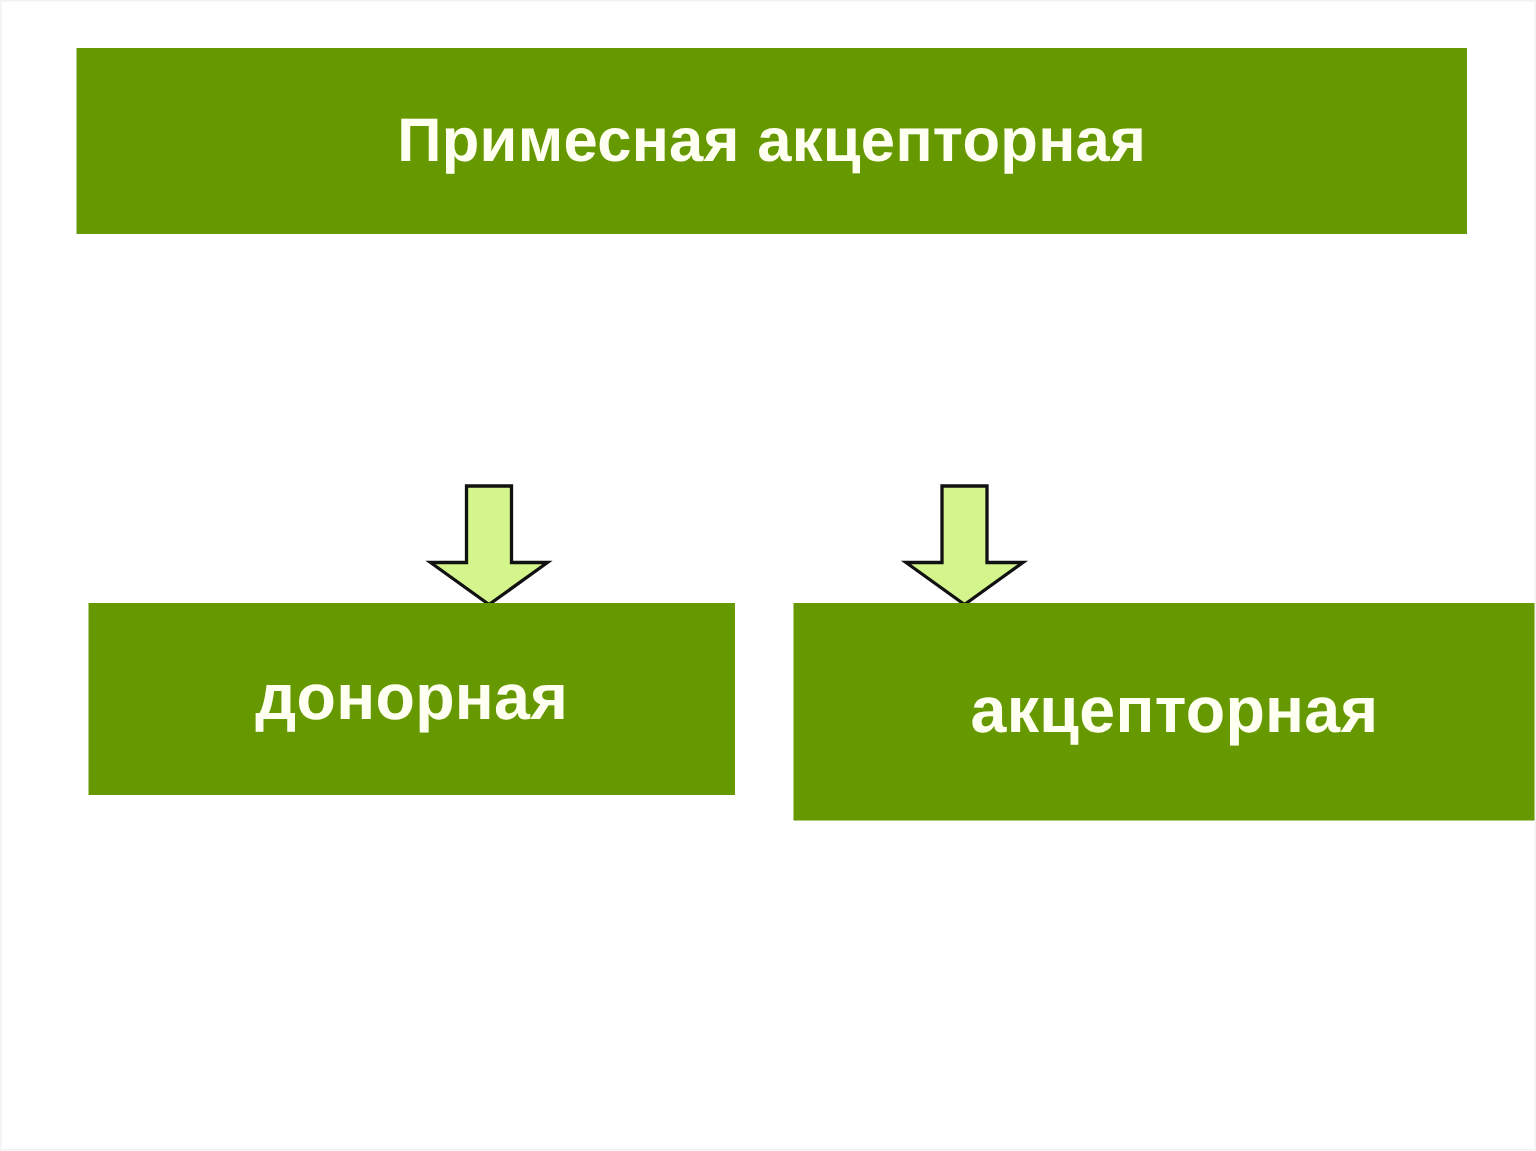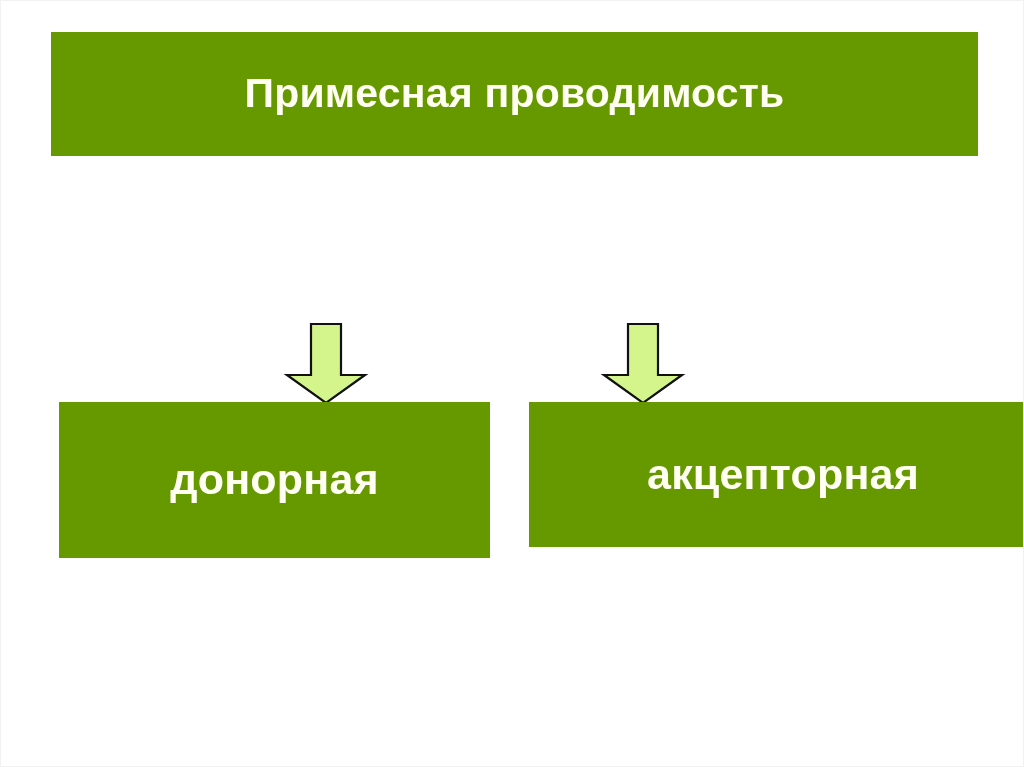--- a/index.html
+++ b/index.html
@@ -49,21 +49,21 @@
     width: 373px;
     height: 78px;
     font-size: 37px;
   }
 
   
   #left-box {
     left: 58px;
     top: 401px;
     width: 431px;
-    height: 156px;
+    height: 128px;
     font-size: 43px;
   }
   #right-box {
     left: 528px;
     top: 401px;
     width: 508px;
     height: 145px;
     font-size: 43px;
   }
 
@@ -76,21 +76,21 @@
   #arrow-left  { left: 285px; top: 322px; }
   #arrow-right { left: 602px; top: 322px; }
   .arrow svg { display: block; width: 100%; height: 100%; overflow: visible; }
 </style>
 </head>
 <body>
 
 <div id="slide">
 
   <div class="box" id="title-box">
-    <span>Примесная проводимость</span>
+    <span>Примесная акцепторная</span>
   </div>
 
 
   <div class="arrow" id="arrow-left">
     <svg viewBox="0 0 80 82" preserveAspectRatio="none">
       <polygon points="25,1 55,1 55,52 79,52 40,80 1,52 25,52" fill="#d4f58c" stroke="#111111" stroke-width="2.2" stroke-linejoin="miter"></polygon>
     </svg>
   </div>
 
   <div class="arrow" id="arrow-right">

